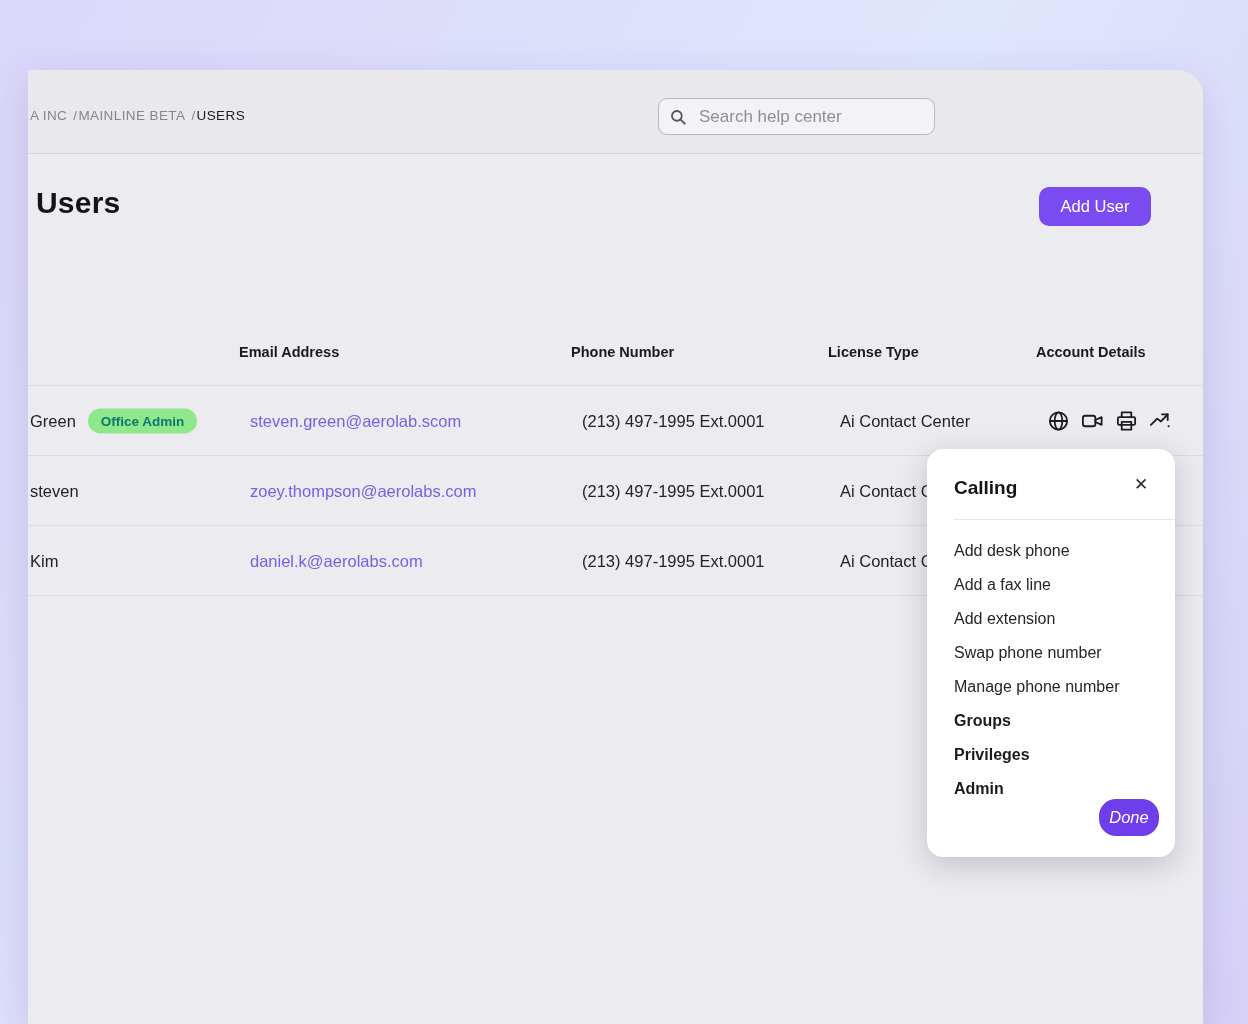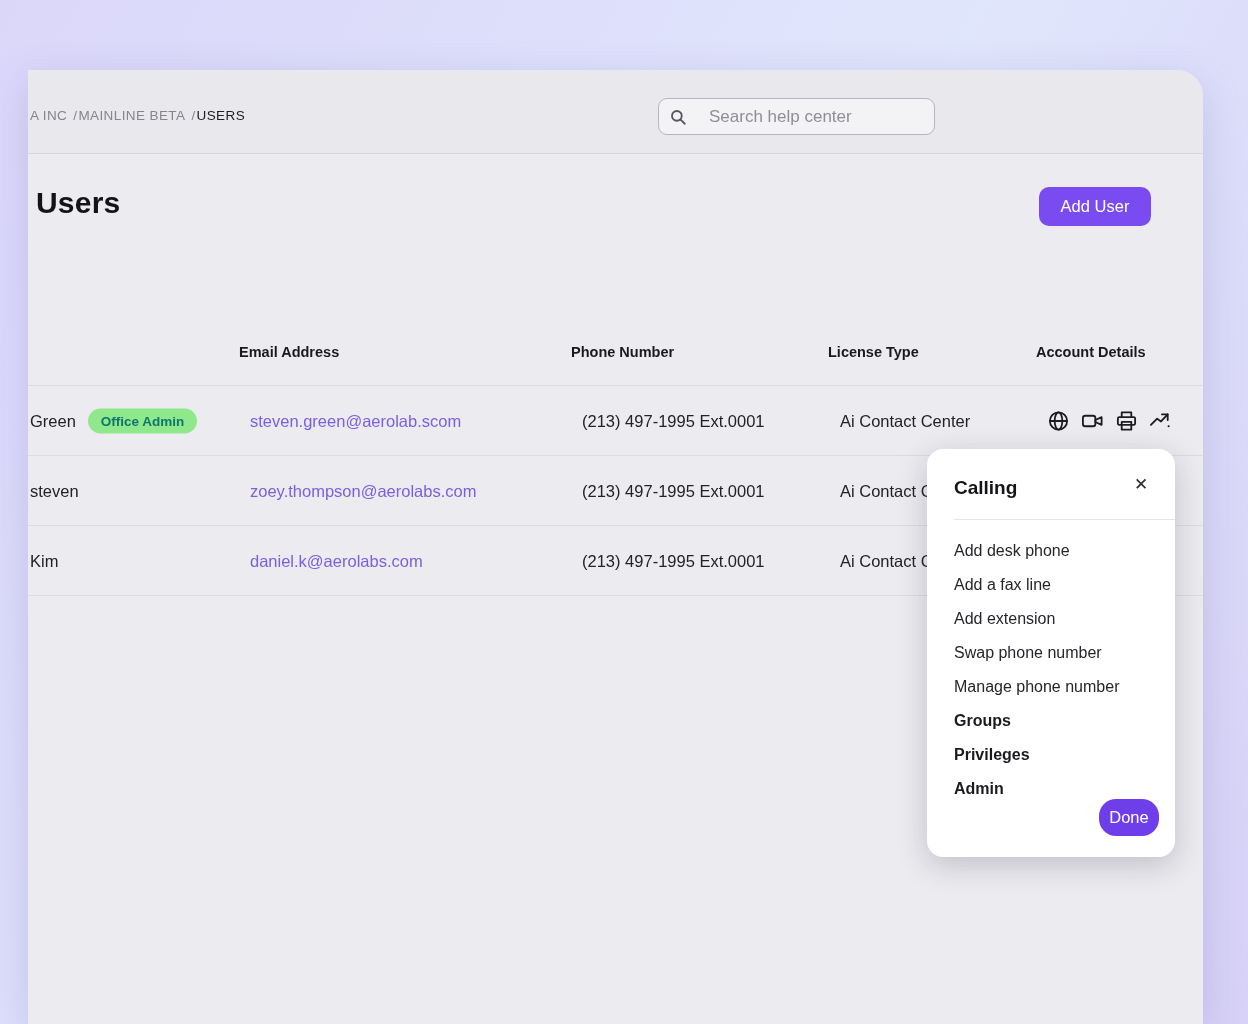--- a/index.html
+++ b/index.html
@@ -26,21 +26,21 @@
   }
   .breadcrumb {
     position:absolute; left:2px; top:38px;
     font-size:13.5px; letter-spacing:.4px; color:#85858c; white-space:nowrap;
   }
   .breadcrumb .sep { color:#85858c; margin:0 1px 0 6px; }
   .breadcrumb .current { color:#202025; font-weight:500; }
   .search-box {
     position:absolute; left:630px; top:28px; width:277px; height:37px;
     background:#f3f3f5; border:1.5px solid #b7b6bd; border-radius:9px;
-    display:flex; align-items:center; padding:0 10px; gap:22px;
+    display:flex; align-items:center; padding:0 10px; gap:12px;
   }
   .search-box input {
     border:none; outline:none; background:transparent; flex:1;
     font-family:"Liberation Sans", sans-serif; font-size:17px; color:#3a3a40;
   }
   .search-box input::placeholder { color:#8e8e96; }
 
   
   .content { position:absolute; top:84px; left:0; right:0; bottom:0; }
   .page-title {
@@ -102,21 +102,21 @@
     position:absolute; right:22px; top:24px; width:24px; height:24px;
     font-size:17px; color:#2c2c30; text-align:center; line-height:24px; cursor:pointer;
   }
   .popup-divider { position:absolute; left:27px; right:0; top:70px; height:1px; background:#e6e6e9; }
   .popup-items { position:absolute; left:27px; right:16px; top:85px; }
   .popup-item { height:34px; display:flex; align-items:center; font-size:16px; color:#26262a; cursor:pointer; }
   .popup-item.bold { font-weight:700; color:#1b1b1f; }
   .done-btn {
     position:absolute; right:16px; bottom:21px; width:60px; height:37px;
     background:#6f3eeb; color:#fff; border:none; border-radius:17px;
-    font-family:"Liberation Sans", sans-serif; font-size:16.5px; cursor:pointer;
+    font-family:"Liberation Sans", sans-serif; font-size:16.5px; cursor:pointer;font-style:italic;
   }
 </style>
 </head>
 <body>
 
 <div class="screen">
 
   <div class="app-window">
 
     <div class="topbar">

